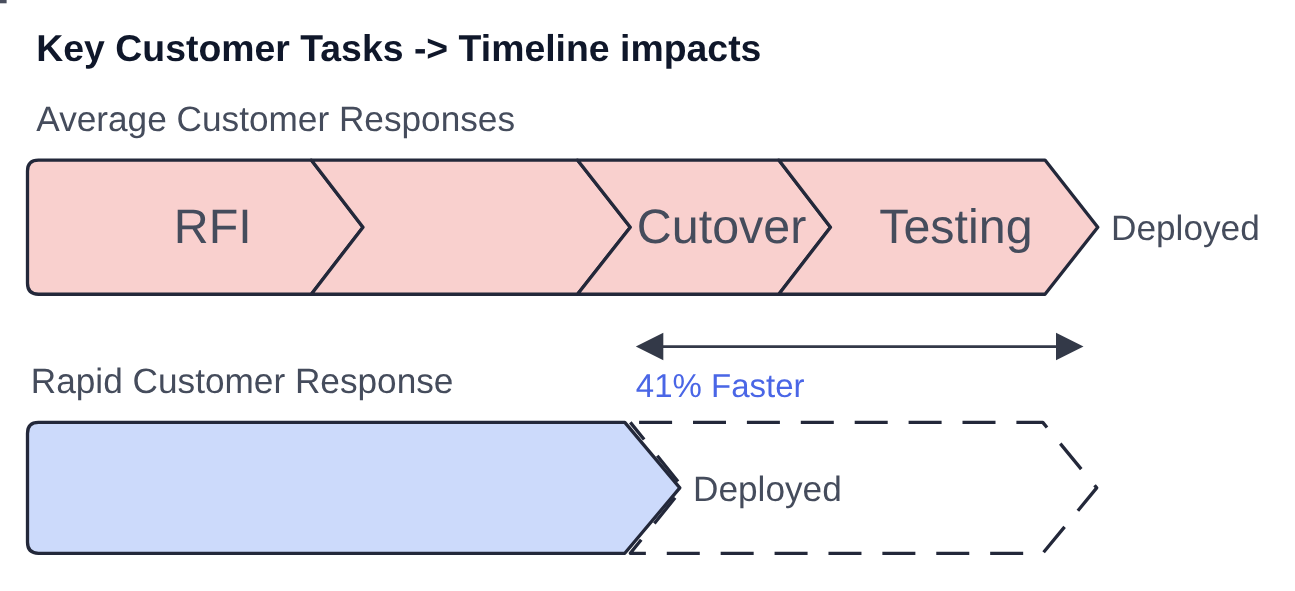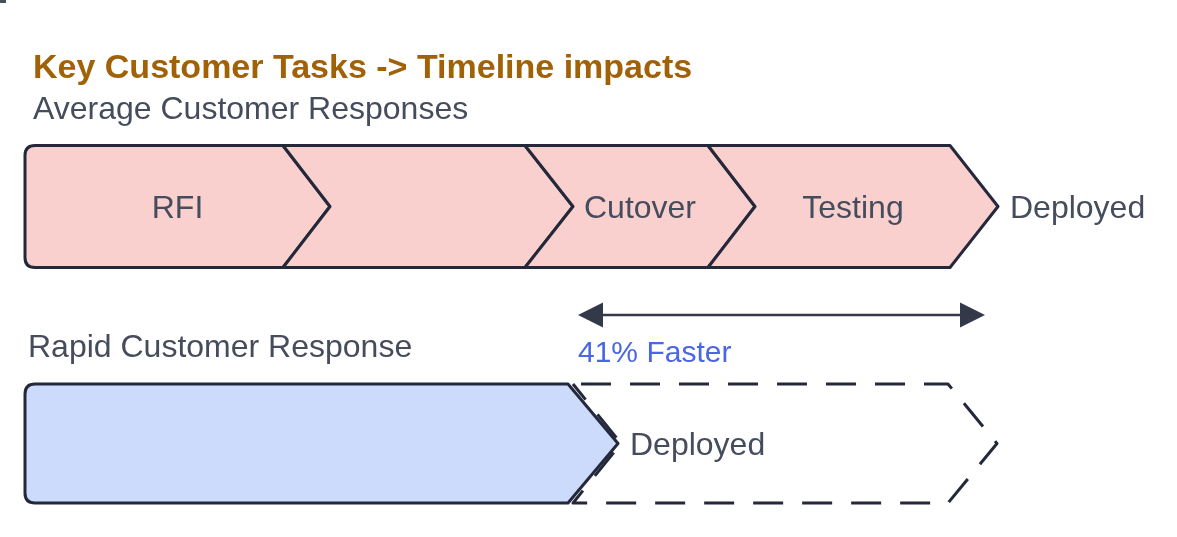--- a/index.html
+++ b/index.html
@@ -8,43 +8,44 @@
     width:1177px;height:537px;
     background:#ffffff;
     font-family:"Liberation Sans", sans-serif;
     overflow:hidden;
   }
   .edge-artifact{
     position:absolute;left:0;top:0;width:6px;height:3px;background:#4a4f5e;
   }
   .title{
     position:absolute;left:33px;top:27px;
-    font-size:34px;font-weight:700;color:#a16207;
-    line-height:1;white-space:nowrap;margin-top:22px;
+    font-size:34px;font-weight:700;color:#0f172a;
+    line-height:1;white-space:nowrap;
   }
   .row-label{
     position:absolute;
     font-size:32px;font-weight:400;color:#454c5c;
     line-height:1;white-space:nowrap;
   }
   .row-label.avg{left:33px;top:92px;}
   .row-label.rapid{left:28px;top:330px;}
   .shapes-svg{position:absolute;left:0;top:0;}
   .shape-outline{stroke:#23283a;stroke-width:3;stroke-linejoin:round;}
   .dashed-outline{
     stroke:#23283a;stroke-width:3;stroke-linejoin:round;
     fill:none;stroke-dasharray:30 19;stroke-dashoffset:-8;
   }
   .measure-line{stroke:#333948;stroke-width:2.5;}
   .measure-head{fill:#333948;stroke:none;}
   .stage-label{
     position:absolute;top:145px;height:123px;width:300px;
     display:flex;align-items:center;justify-content:center;
-    font-size:32px;color:#454c5c;line-height:1;white-space:nowrap;
+    font-size:44px;color:#454c5c;line-height:1;white-space:nowrap;
     pointer-events:none;
+    margin-left:16px;
   }
   .deployed-top{
     position:absolute;left:1010px;top:145px;height:123px;width:165px;
     display:flex;align-items:center;justify-content:flex-start;
     font-size:32px;color:#454c5c;line-height:1;white-space:nowrap;
   }
   .deployed-bottom{
     position:absolute;left:630px;top:384px;height:119px;width:220px;
     display:flex;align-items:center;justify-content:flex-start;
     font-size:32px;color:#454c5c;line-height:1;white-space:nowrap;

